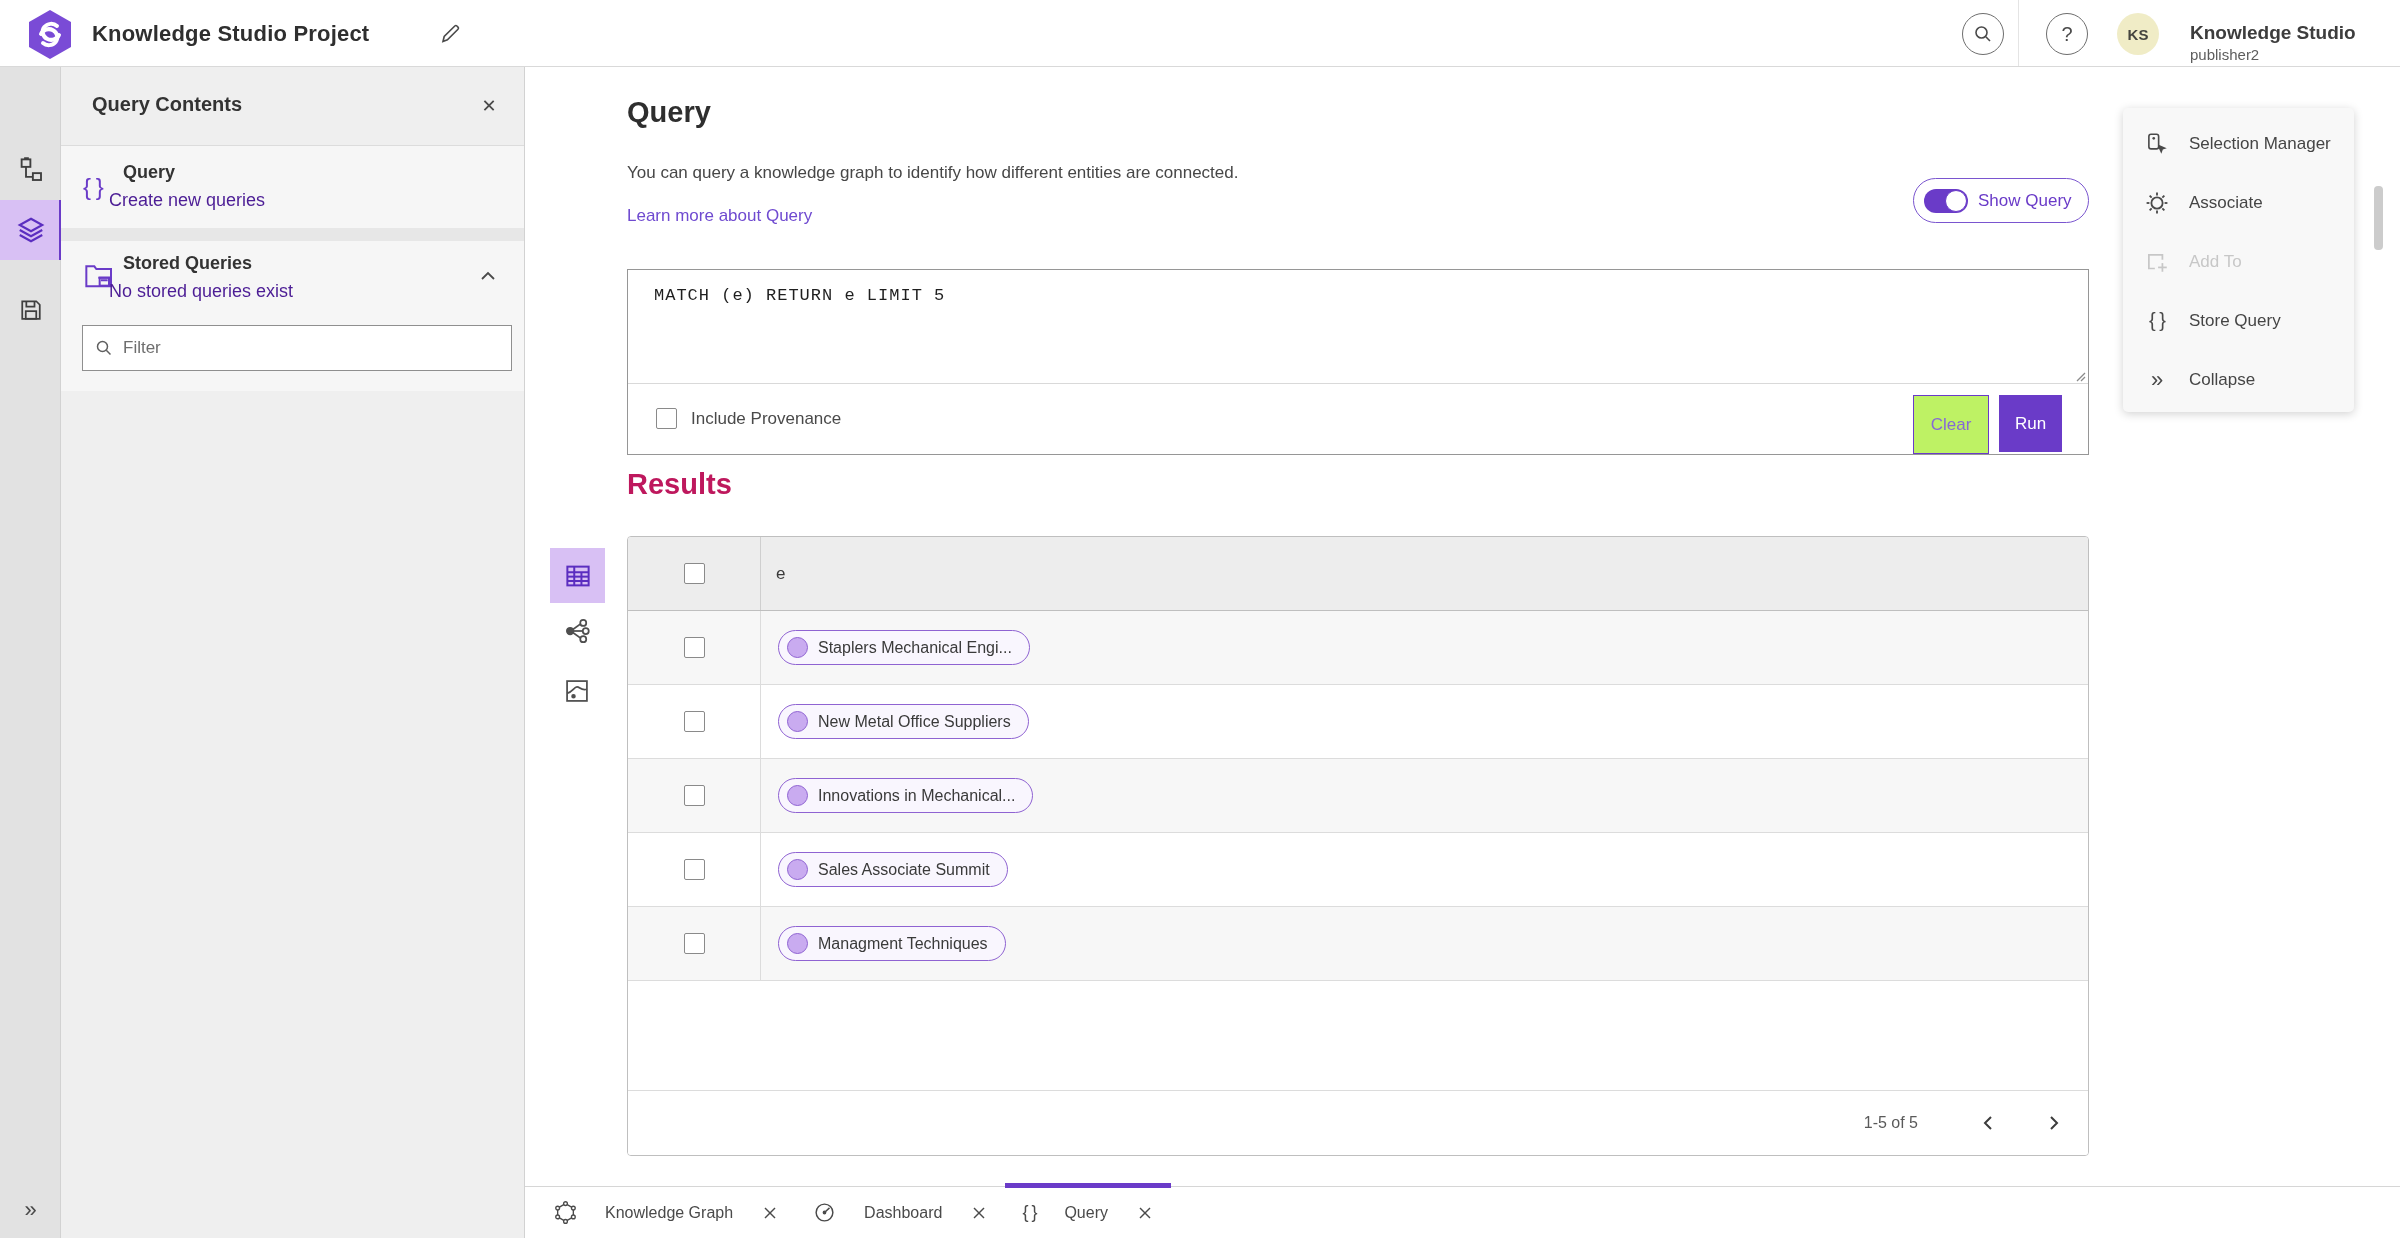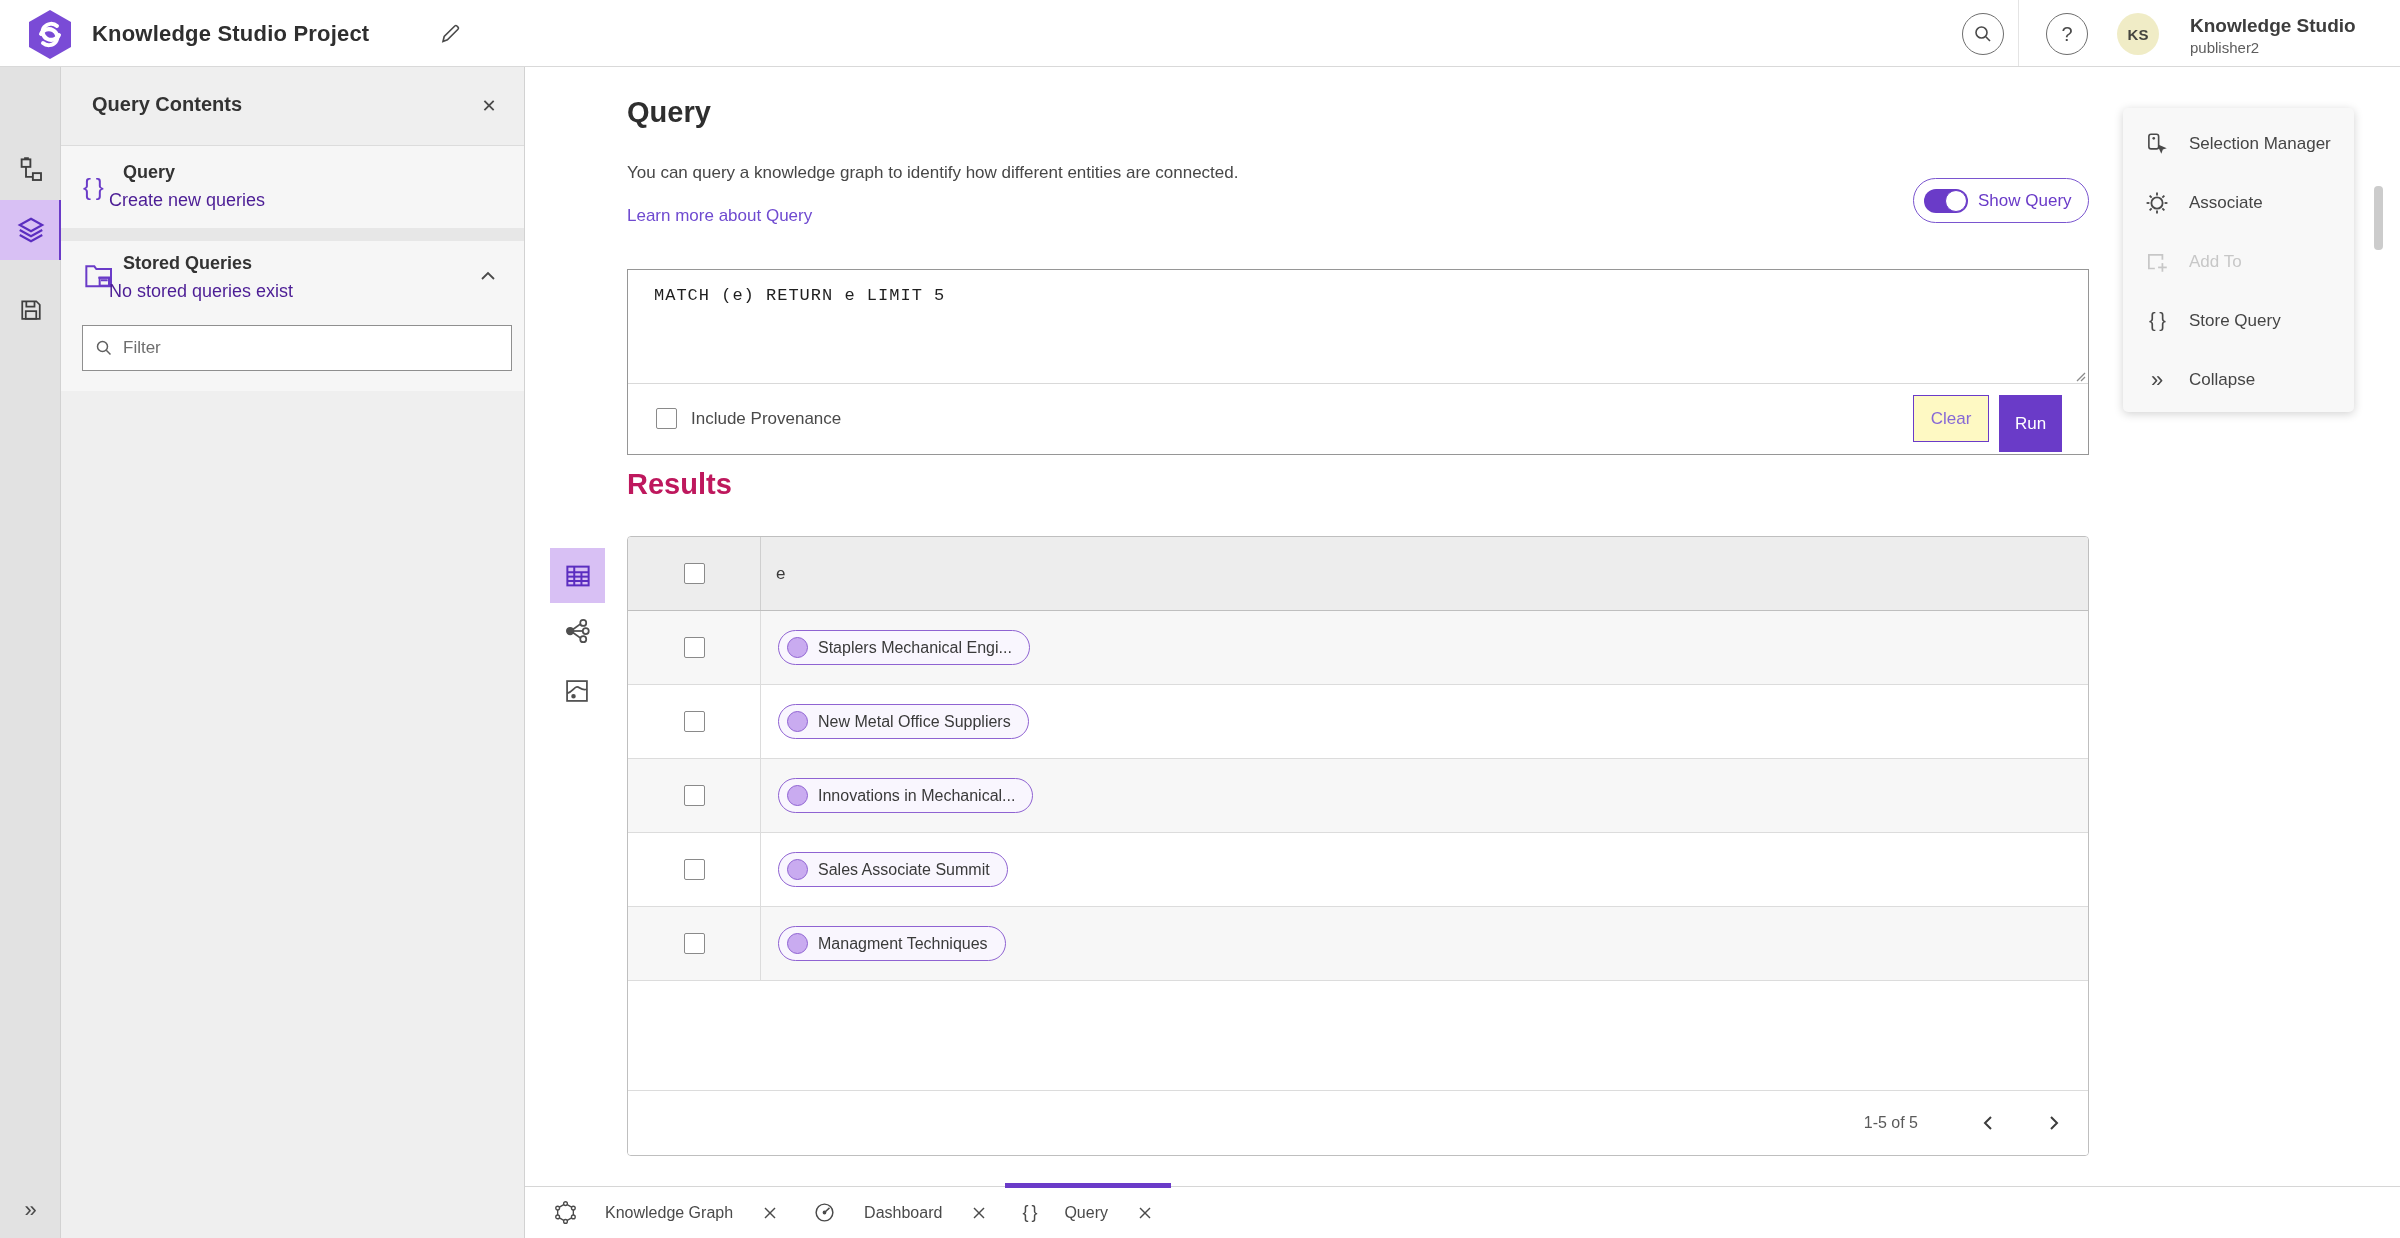--- a/index.html
+++ b/index.html
@@ -10,21 +10,21 @@
   
   .topbar { position:absolute; left:0; top:0; width:2400px; height:67px; background:#ffffff; border-bottom:1px solid #d9d9d9; z-index:5; }
   .logo { position:absolute; left:26px; top:8px; width:48px; height:52px; }
   .app-title { position:absolute; left:92px; top:0; height:67px; line-height:67px; font-size:22px; font-weight:700; color:#2f2f2f; letter-spacing:.2px; }
   .edit-btn { position:absolute; left:434px; top:18px; width:32px; height:32px; display:flex; align-items:center; justify-content:center; color:#4a4a4a; cursor:pointer; background:none; border:none; }
   .circle-btn { position:absolute; top:13px; width:42px; height:42px; border:1px solid #6e6e6e; border-radius:50%; background:#fff; display:flex; align-items:center; justify-content:center; color:#4a4a4a; cursor:pointer; }
   .circle-btn.search { left:1962px; }
   .circle-btn.help { left:2046px; font-size:20px; }
   .topbar-divider { position:absolute; left:2018px; top:0; width:1px; height:66px; background:#e4e4e4; }
   .avatar { position:absolute; left:2117px; top:13px; width:42px; height:42px; border-radius:50%; background:#f0ecc6; display:flex; align-items:center; justify-content:center; font-size:15px; font-weight:700; color:#45453f; cursor:pointer; }
-  .user-block { position:absolute; left:2190px; top:13px; cursor:default; }
+  .user-block { position:absolute; left:2190px; top:20px; cursor:default; }
   .user-org { font-size:19px; font-weight:700; color:#3d3d3d; line-height:26px; }
   .user-name { font-size:15px; color:#5d5d5d; line-height:18px; }
 
   
   .rail { position:absolute; left:0; top:67px; width:61px; height:1171px; background:#e2e2e2; border-right:1px solid #d2d2d2; }
   .rail-item { position:absolute; left:0; width:61px; height:60px; display:flex; align-items:center; justify-content:center; color:#3f3f3f; cursor:pointer; }
   .rail-item.sel { background:#d8c0f4; color:#5b2ec0; }
   .rail-item.sel::after { content:""; position:absolute; right:-2px; top:0; width:4px; height:60px; background:#6a3bc8; }
   .rail-expand { position:absolute; left:0; bottom:8px; width:61px; height:40px; display:flex; align-items:center; justify-content:center; font-size:22px; color:#4a4a4a; cursor:pointer; }
 
@@ -59,21 +59,21 @@
   .toggle-label { font-size:17px; color:#6a3bc8; }
 
   .query-box { position:absolute; left:627px; top:269px; width:1462px; height:186px; border:1px solid #969696; background:#fff; }
   .query-box textarea { position:absolute; left:0; top:0; width:100%; height:113px; border:none; resize:none; outline:none; padding:16px 26px; font-family:"Liberation Mono","DejaVu Sans Mono",monospace; font-size:17px; color:#1f1f1f; letter-spacing:1px; background:transparent; }
   .resize-grip { position:absolute; right:2px; top:100px; color:#8a8a8a; }
   .qb-divider { position:absolute; left:0; top:113px; width:100%; height:1px; background:#d9d9d9; }
   .qb-footer { position:absolute; left:0; top:114px; width:100%; height:71px; }
   .checkbox { width:21px; height:21px; background:#fff; border:1.5px solid #8a8a8a; border-radius:2px; cursor:pointer; }
   .prov-wrap { position:absolute; left:28px; top:24px; display:flex; align-items:center; gap:14px; }
   .prov-label { font-size:17px; color:#4a4a4a; }
-  .btn-clear { position:absolute; left:1285px; top:11px; width:76px; height:47px; background:#fef9c3; border:1.5px solid #6a3bc8; color:#8668d6; font-size:17px; font-family:"Liberation Sans",sans-serif; cursor:pointer; }
+  .btn-clear { position:absolute; left:1285px; top:11px; width:76px; height:59px; background:#bef264; border:1.5px solid #6a3bc8; color:#8668d6; font-size:17px; font-family:"Liberation Sans",sans-serif; cursor:pointer; }
   .btn-run { position:absolute; left:1371px; top:11px; width:63px; height:57px; background:#6a3bc8; border:none; color:#fff; font-size:17px; font-family:"Liberation Sans",sans-serif; cursor:pointer; }
 
   
   .r-heading { position:absolute; left:627px; top:468px; font-size:29px; font-weight:700; color:#be185d; }
   .viewbtn { position:absolute; display:flex; align-items:center; justify-content:center; cursor:pointer; background:none; border:none; color:#4f4f4f; }
   .viewbtn.table-view { left:550px; top:548px; width:55px; height:55px; background:#d8c0f4; color:#5b2ec0; }
   .viewbtn.graph-view { left:558px; top:612px; width:38px; height:38px; }
   .viewbtn.map-view  { left:558px; top:672px; width:38px; height:38px; }
 
   .results-table { position:absolute; left:627px; top:536px; width:1462px; height:620px; border:1px solid #bfbfbf; border-radius:4px; background:#fff; overflow:hidden; display:flex; flex-direction:column; }

